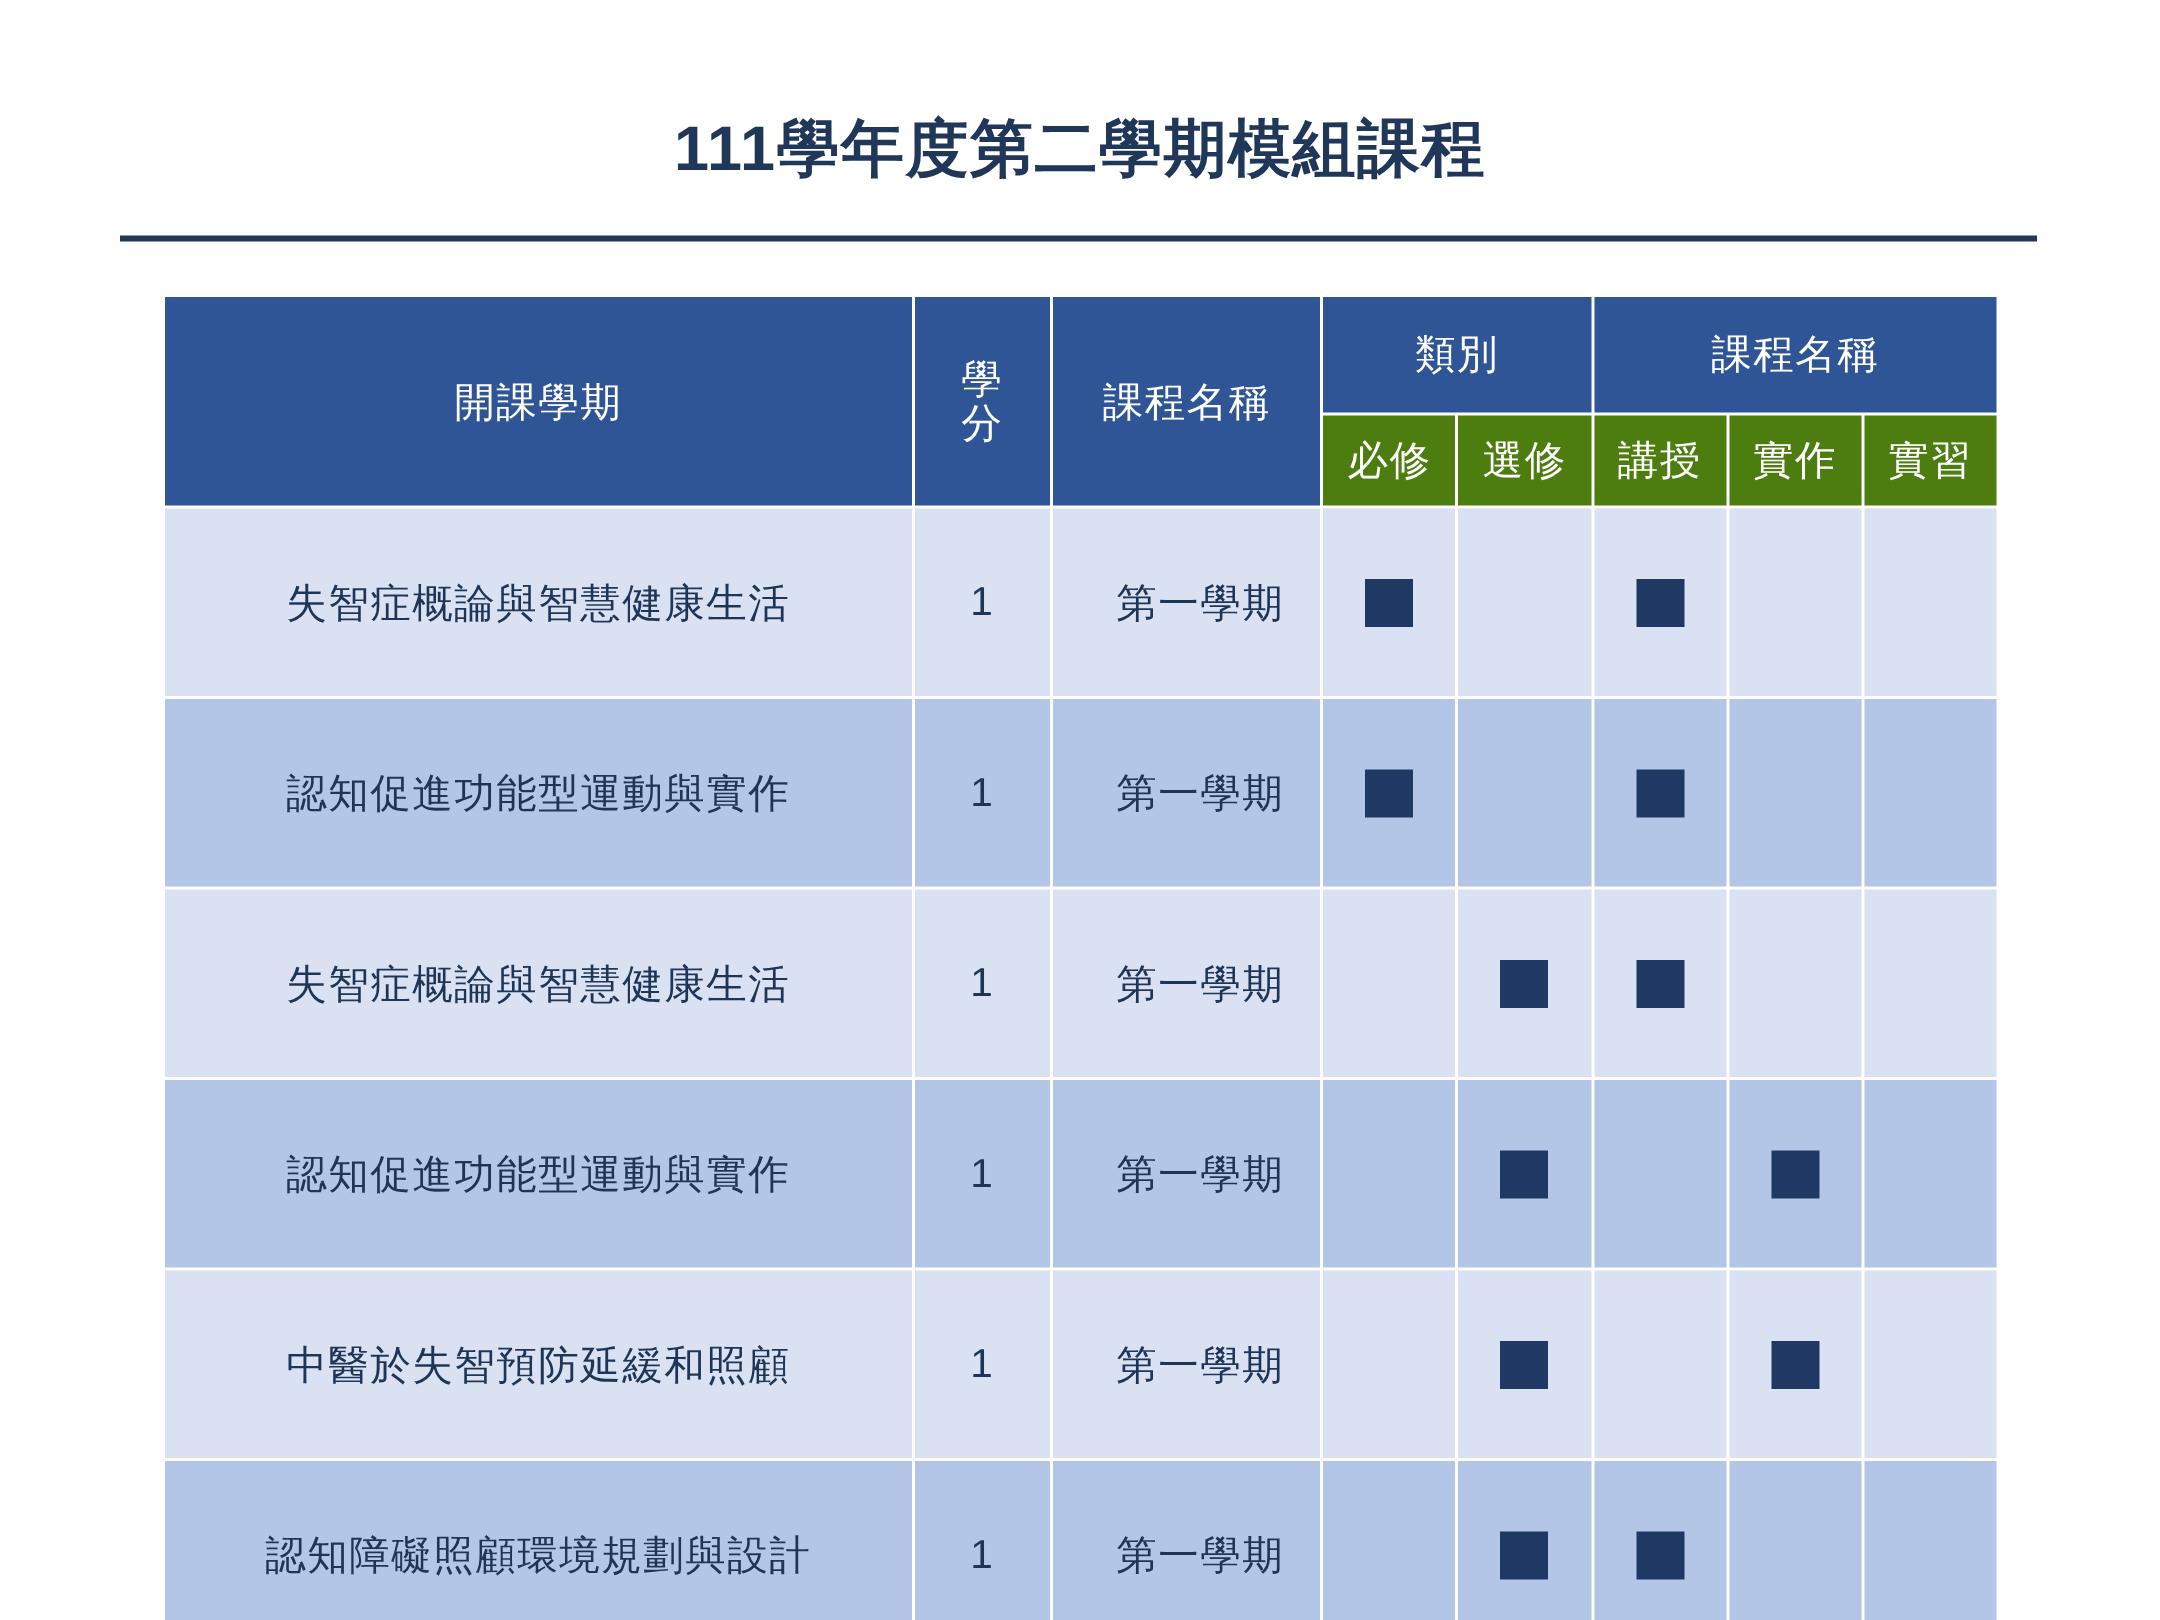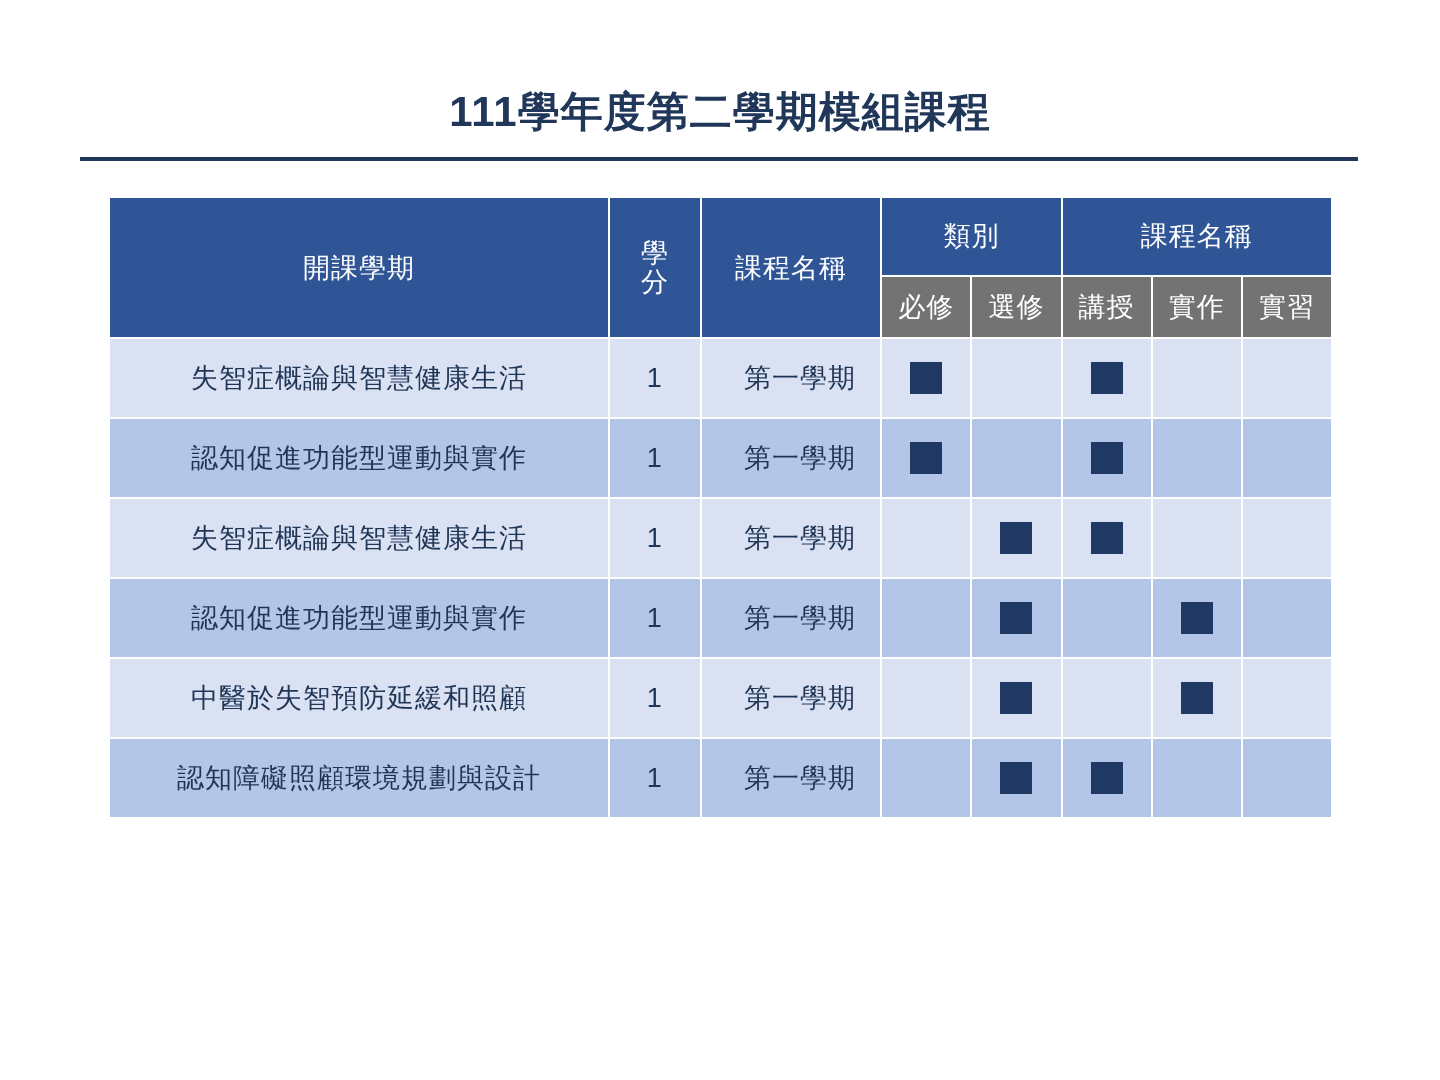--- a/index.html
+++ b/index.html
@@ -21,21 +21,21 @@
     position: relative;
     width: 1440px;
     height: 1080px;
     box-sizing: border-box;
   }
 
   
   .title-block {
     position: absolute;
     left: 0;
-    top: 88px;
+    top: 75px;
     width: 1440px;
     text-align: center;
   }
   .slide-title {
     font-size: 42px;
     font-weight: bold;
     letter-spacing: 1px;
     color: #20375a;
     line-height: 1.15;
     white-space: nowrap;
@@ -74,38 +74,38 @@
 
   
   .hdr {
     background: #2f5597;
     color: #ffffff;
     font-size: 27px;
     font-weight: bold;
     letter-spacing: 1px;
   }
   .hdr-sub {
-    background: #737373;
+    background: #4d7c0f;
     color: #ffffff;
     font-size: 27px;
     font-weight: bold;
     letter-spacing: 1px;
     height: 52px;
   }
   .hdr-name   { height: 139px; }
   .hdr-credit { line-height: 1.05; }
   .hdr-credit .stack-char { display: block; }
   .hdr-group  { height: 66px; }
 
   
   .row-a td { background: #d9e1f2; }
   .row-b td { background: #b4c6e7; }
 
   td.cell {
-    height: 78px;
+    height: 125px;
     font-size: 27px;
     color: #1f3556;
     font-weight: bold;
     letter-spacing: 1px;
   }
   td.cell.course-name { font-size: 27px; }
   td.cell.credit      { font-size: 27px; }
   td.cell.semester    { font-size: 27px; padding-left: 18px; }
 
   .mark {

